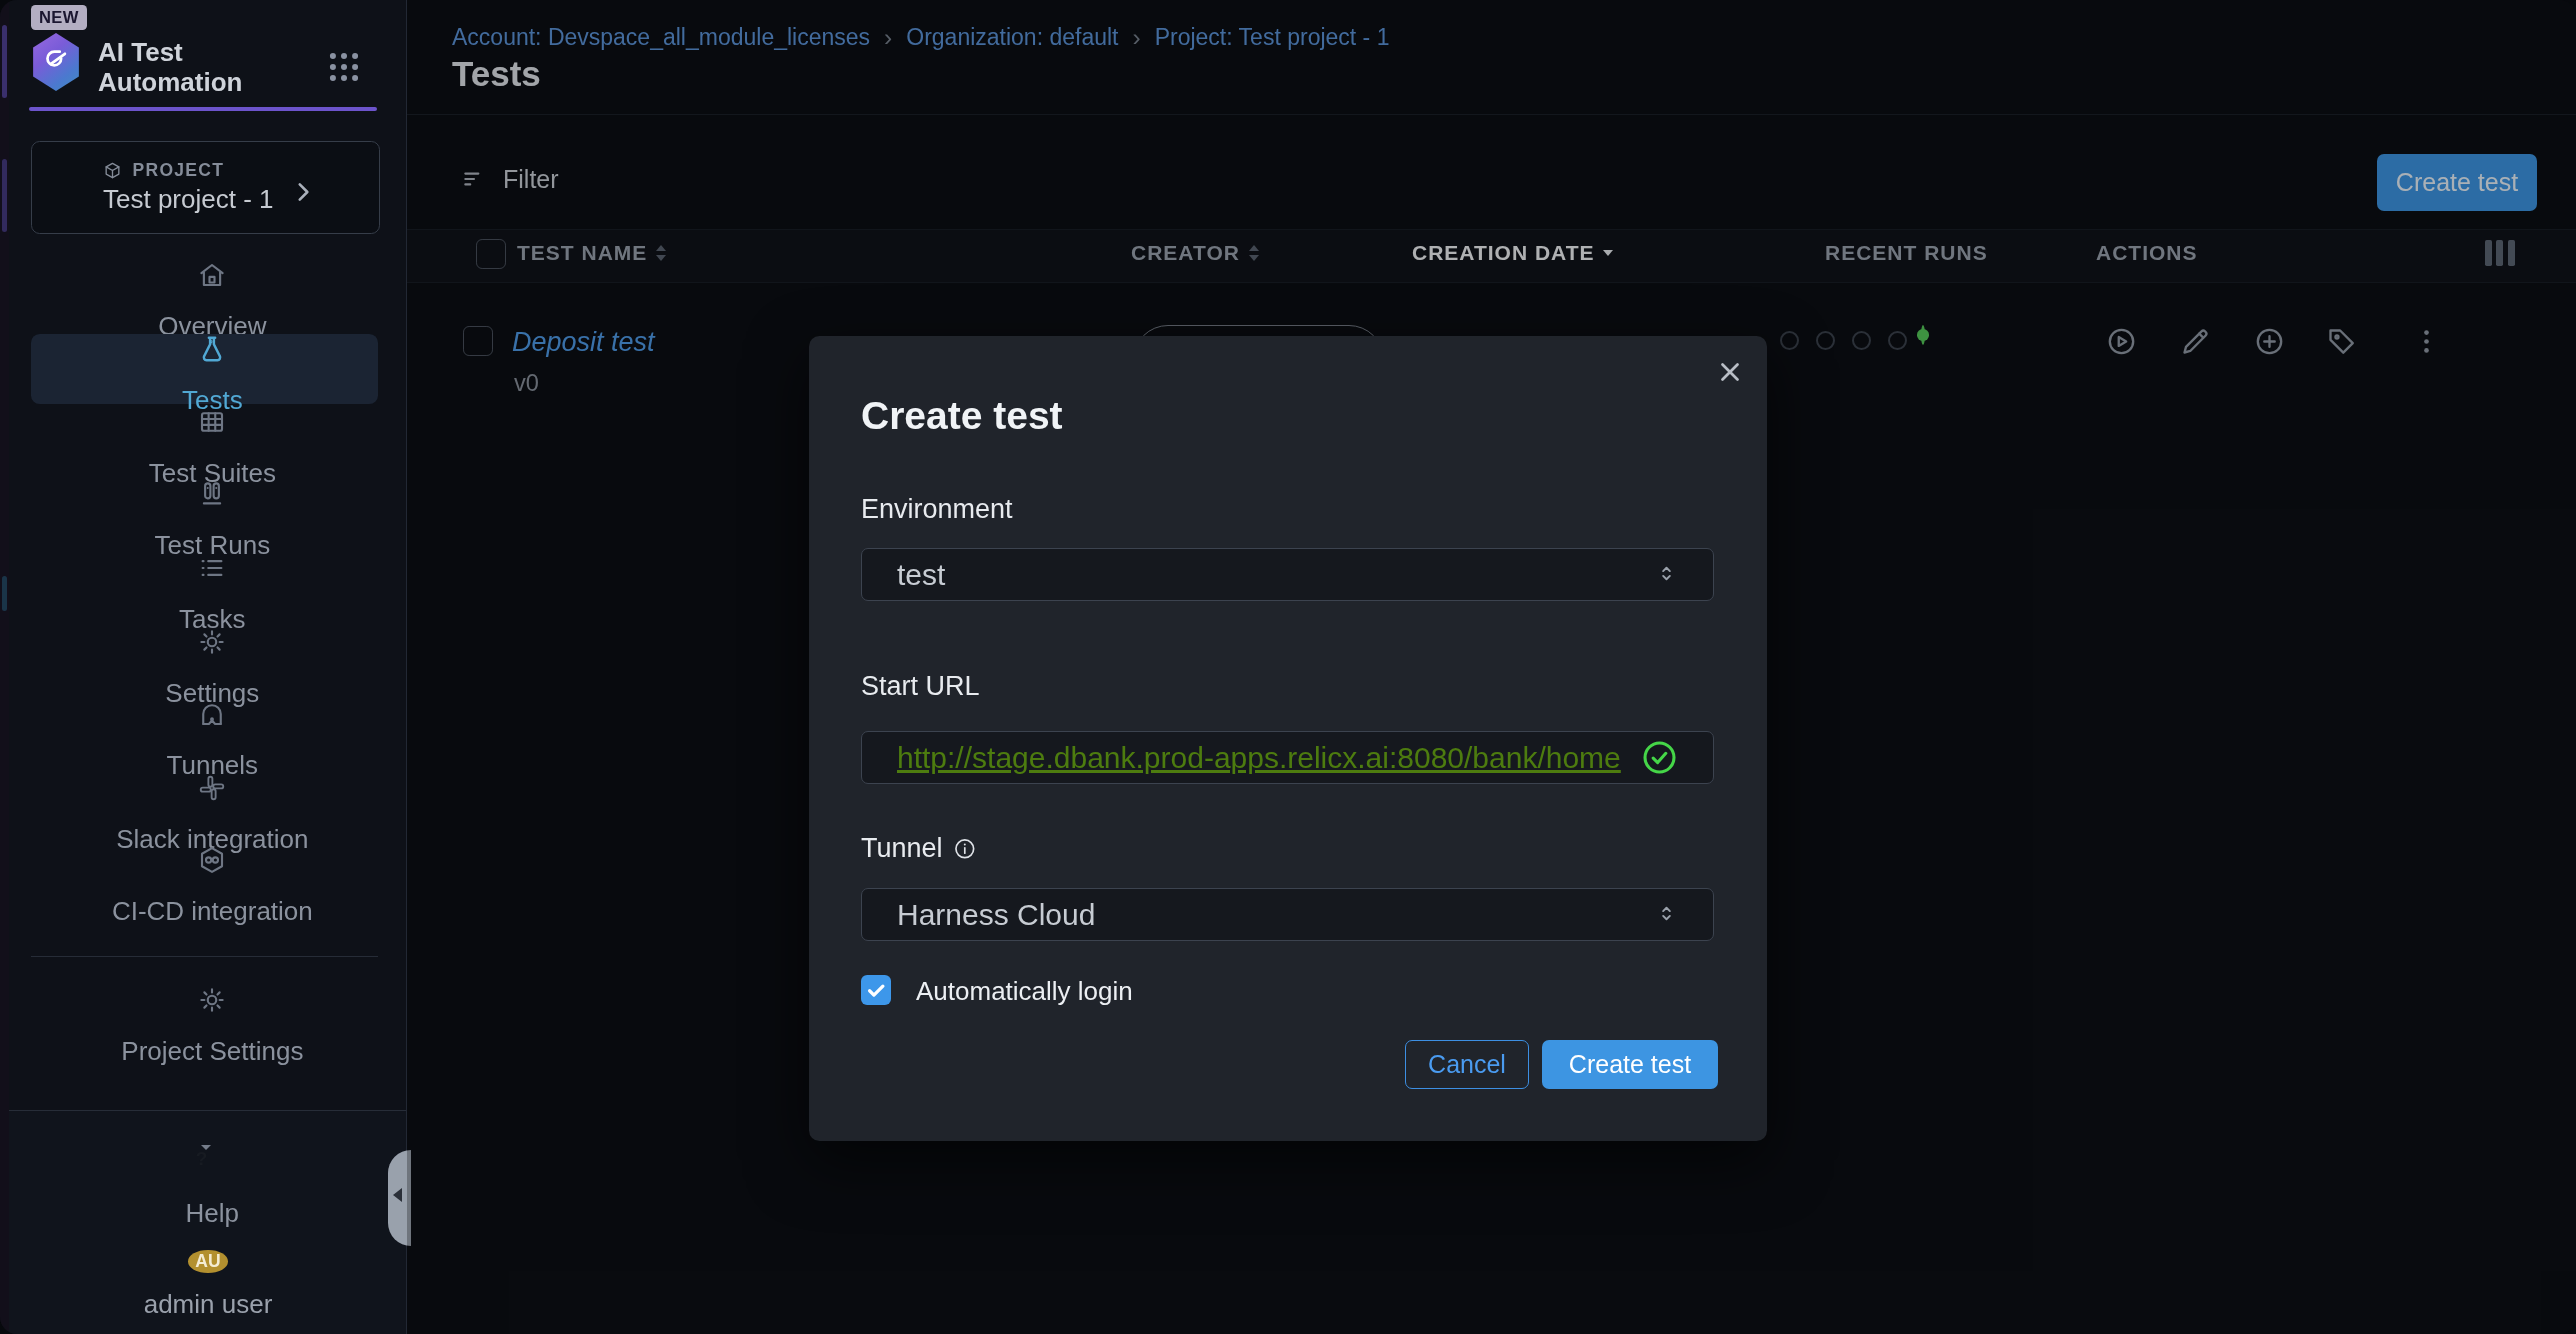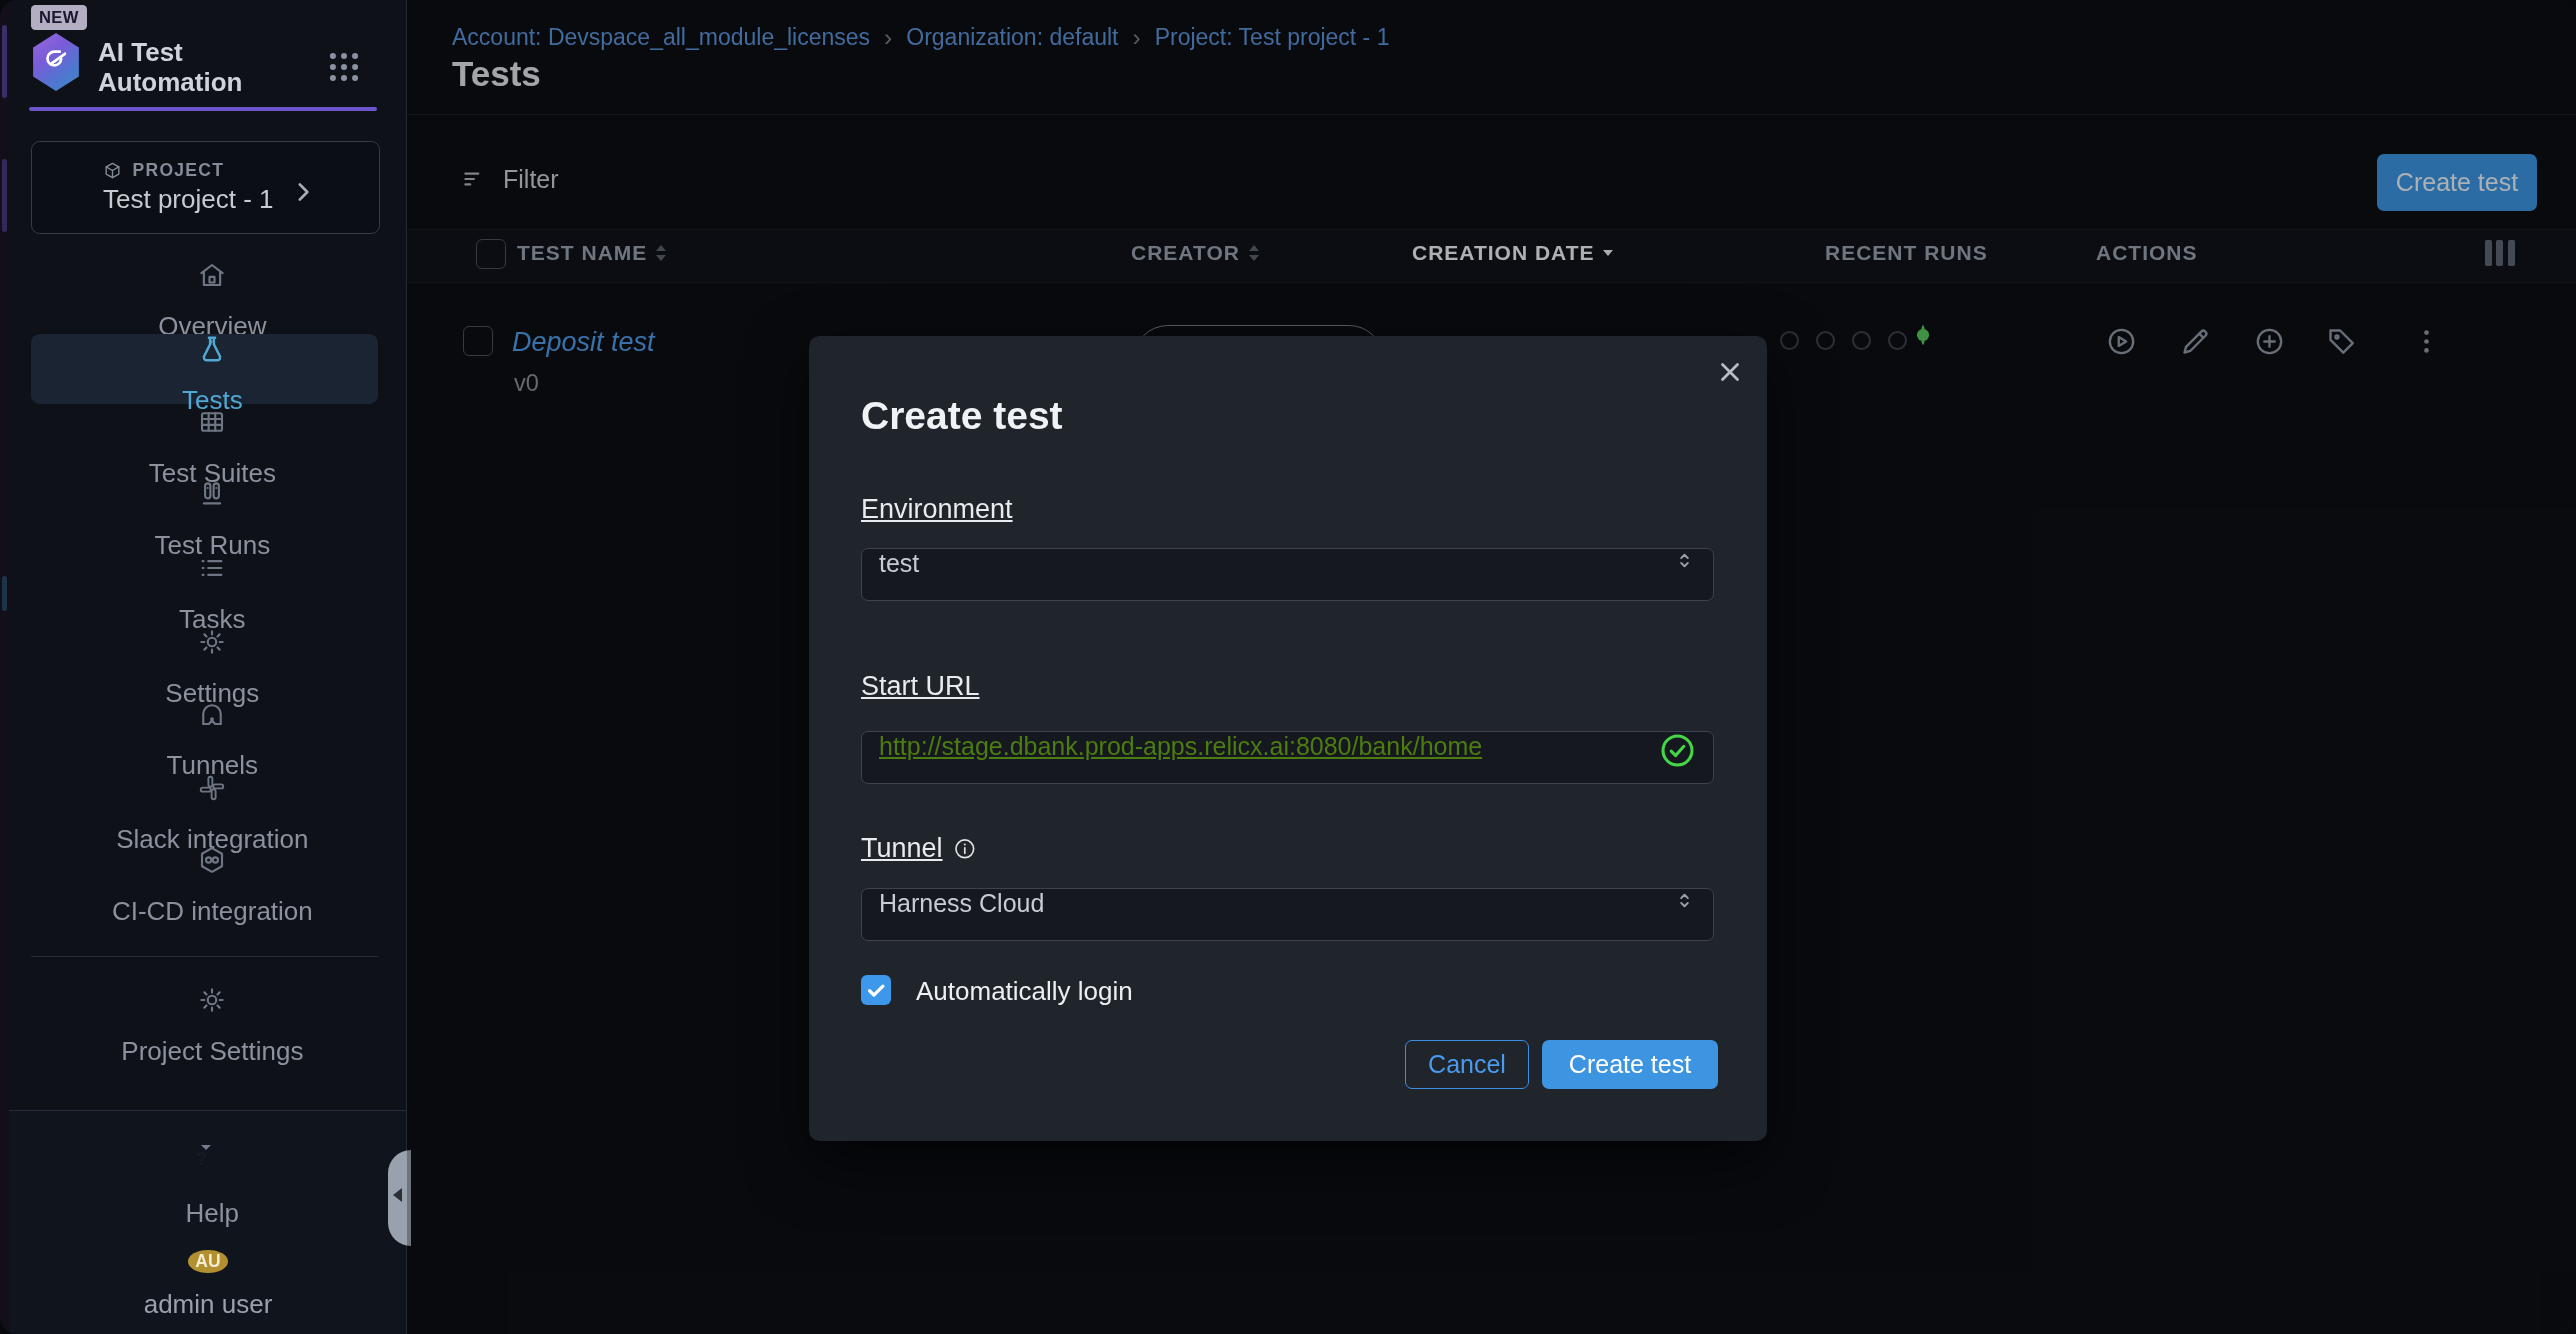--- a/index.html
+++ b/index.html
@@ -81,23 +81,23 @@
   .run-dot.success{width:26px;height:26px;border:2.6px solid #55c95a;position:relative;}
   .run-dot.success:after{content:"";position:absolute;left:50%;top:50%;width:11.4px;height:11.4px;margin:-5.7px 0 0 -5.7px;background:#55c95a;border-radius:50%;}
   .action-ic{width:33px;height:33px;color:#9099a5;}
 
   
   .overlay{left:407px;top:0;width:2169px;height:1334px;background:rgba(0,0,0,0.27);z-index:5;}
   .modal{left:809px;top:336px;width:958px;height:805px;background:#20242b;border-radius:10.5px;z-index:10;
          box-shadow:0 21px 61px rgba(0,0,0,.6);}
   .modal .close{position:absolute;right:22px;top:21px;width:30px;height:30px;color:#b9bec6;}
   .m-title{position:absolute;left:52px;top:58px;font-size:39px;font-weight:700;color:#f0f3f6;}
-  .m-label{position:absolute;left:52px;font-size:27px;color:#e8ebef;display:flex;align-items:center;gap:10.5px;text-decoration:underline;}
+  .m-label{position:absolute;left:52px;font-size:27px;color:#e8ebef;display:flex;align-items:center;gap:10.5px;}
   .m-field{position:absolute;left:52px;width:853px;height:53px;background:#15181e;border:1.3px solid #3c434f;border-radius:7px;
-           box-sizing:border-box;display:flex;padding:0 17px;font-size:25px;color:#c7ccd3;}
+           box-sizing:border-box;display:flex;align-items:center;padding:0 35px;font-size:30px;color:#c7ccd3;}
   .m-field .val{flex:1;}
   .chevs{width:23px;height:26px;color:#9aa1ab;}
   .okring{width:37px;height:37px;color:#45d648;}
   .cbox{position:absolute;left:52px;top:639px;width:30px;height:30px;background:#3d97ea;border-radius:6.1px;color:#fff;}
   .cbox svg{position:absolute;left:2.6px;top:2.6px;width:24.5px;height:24.5px;stroke-width:3.2;}
   .cbox-label{position:absolute;left:107px;top:640px;font-size:26px;color:#eceff3;}
   .btn-cancel{position:absolute;left:596px;top:704px;width:124px;height:49px;border:1.7px solid #3d8fe2;border-radius:7px;
               box-sizing:border-box;color:#4a9bf0;font-size:25px;display:flex;align-items:center;justify-content:center;background:transparent;}
   .btn-submit{position:absolute;left:733px;top:704px;width:176px;height:49px;background:#3d95e2;border-radius:7px;
               color:#ffffff;font-size:25px;display:flex;align-items:center;justify-content:center;}

